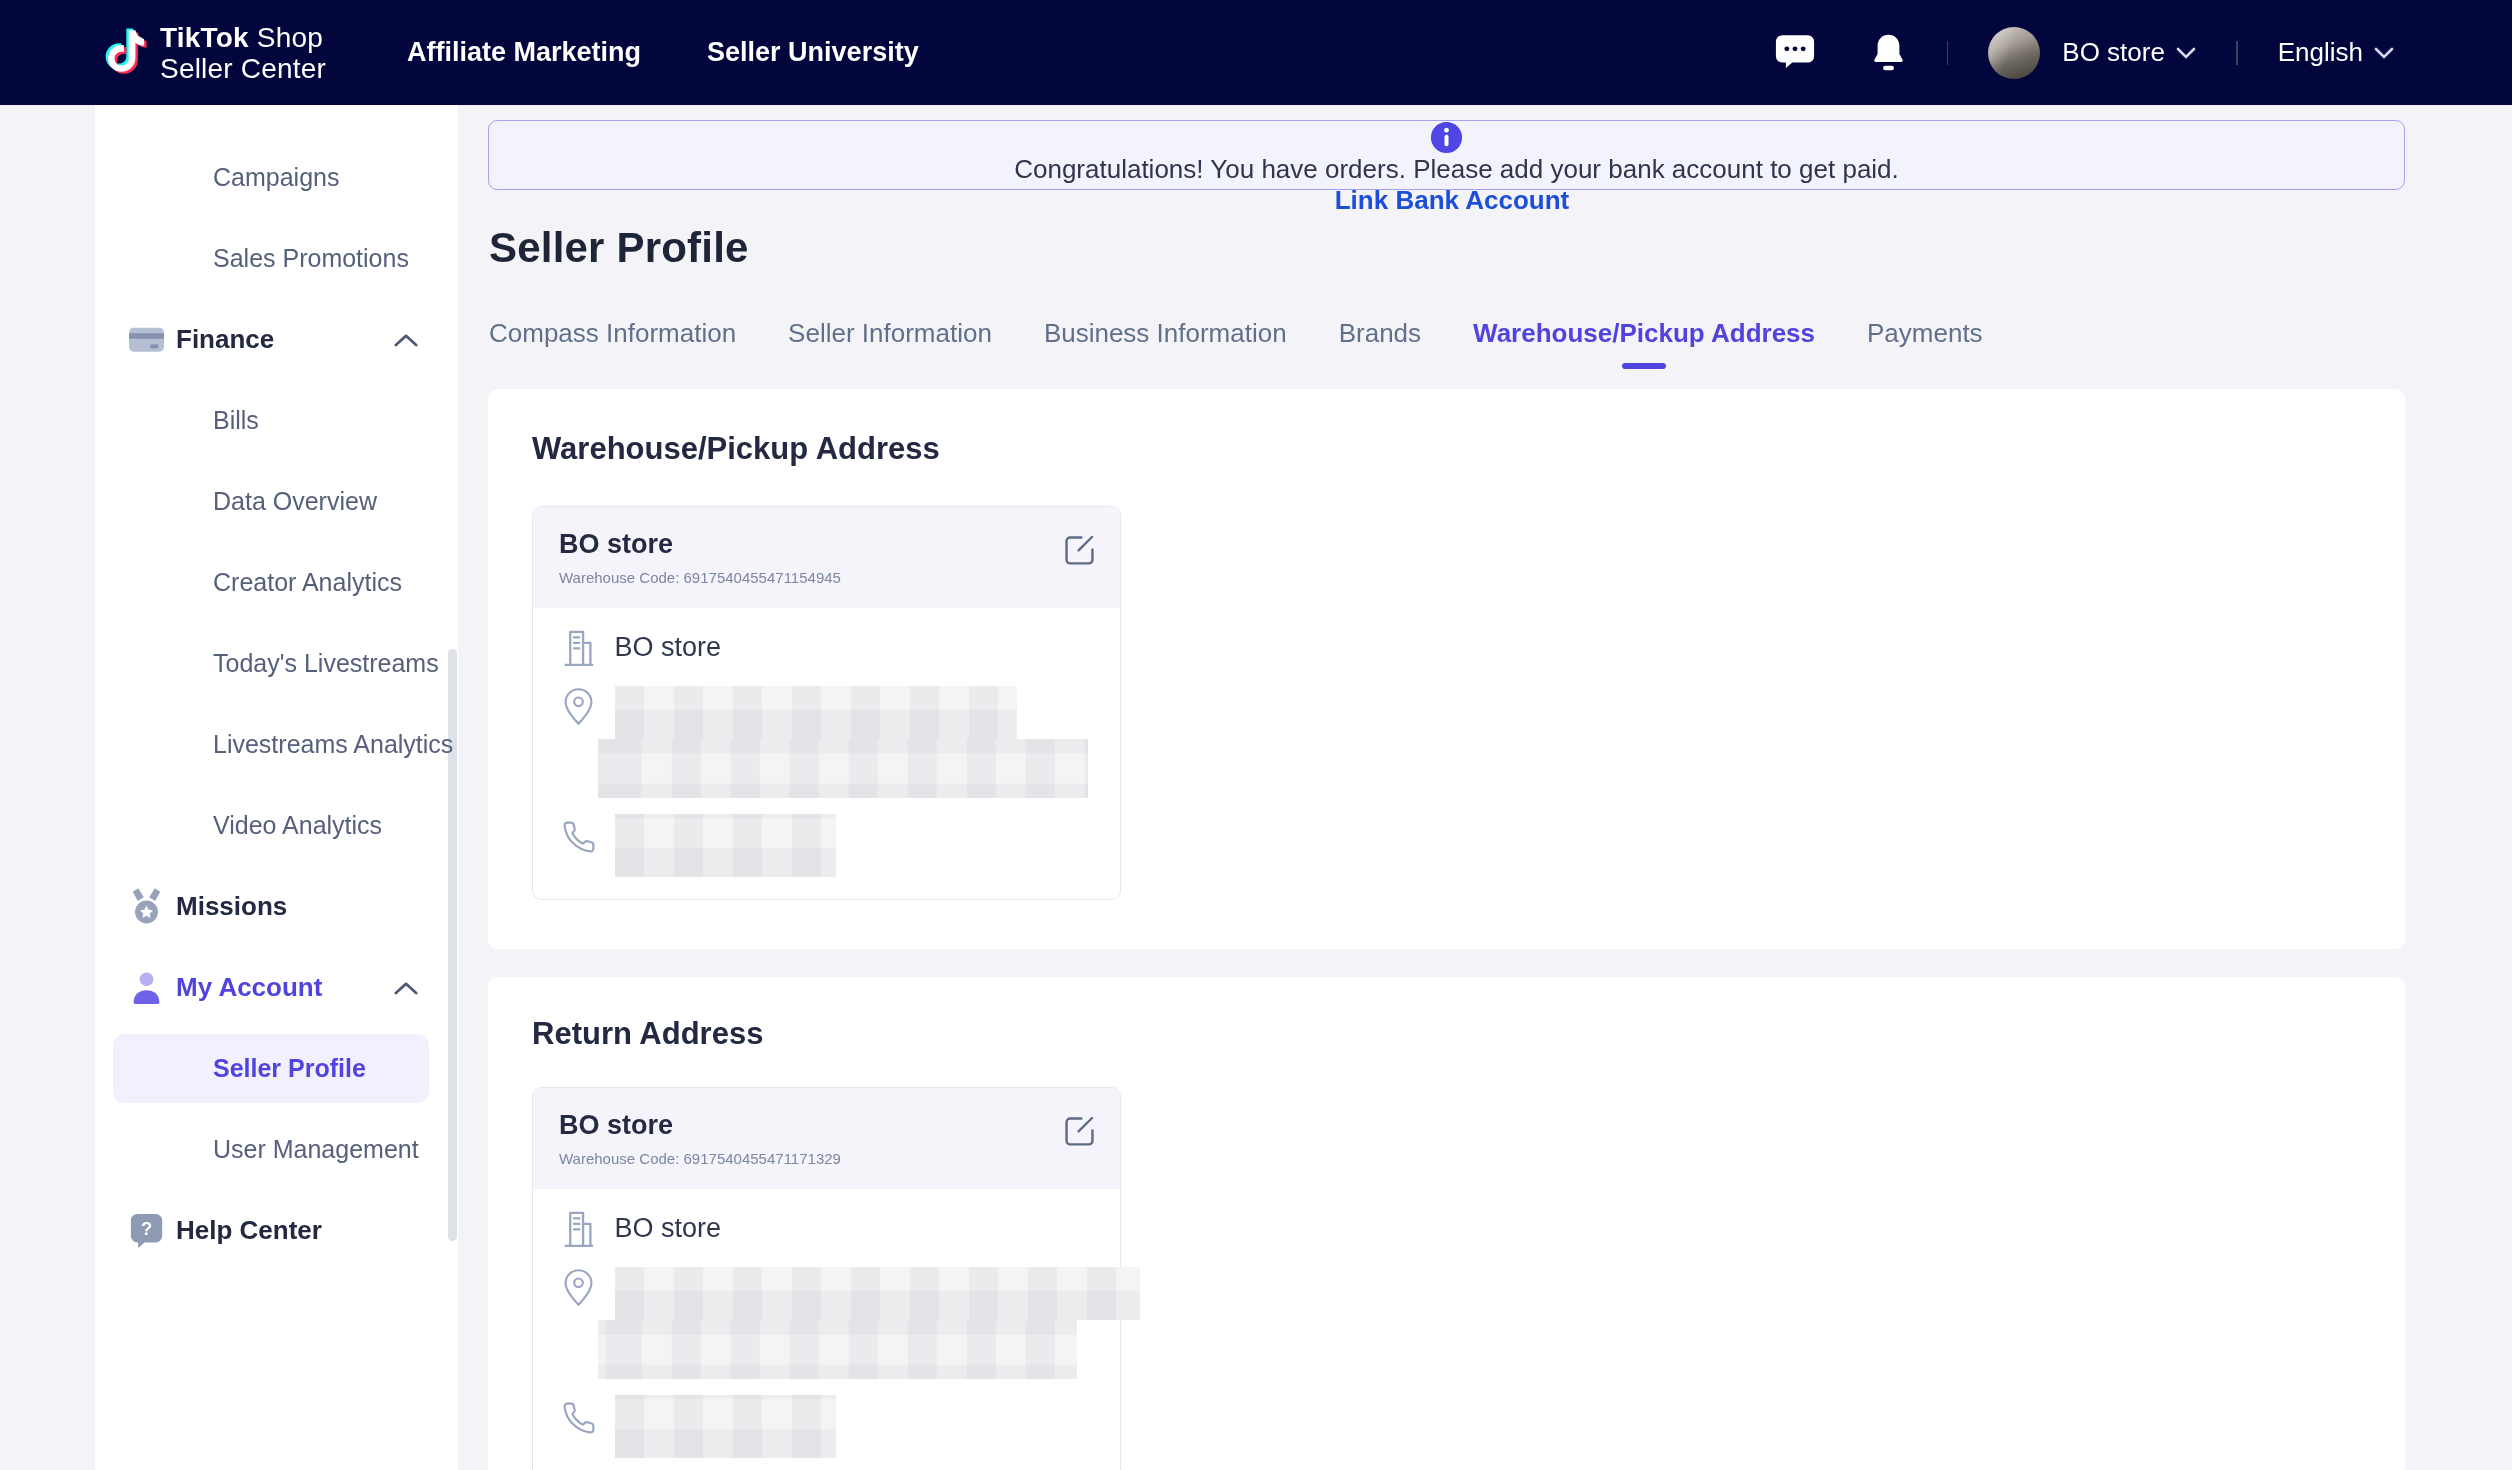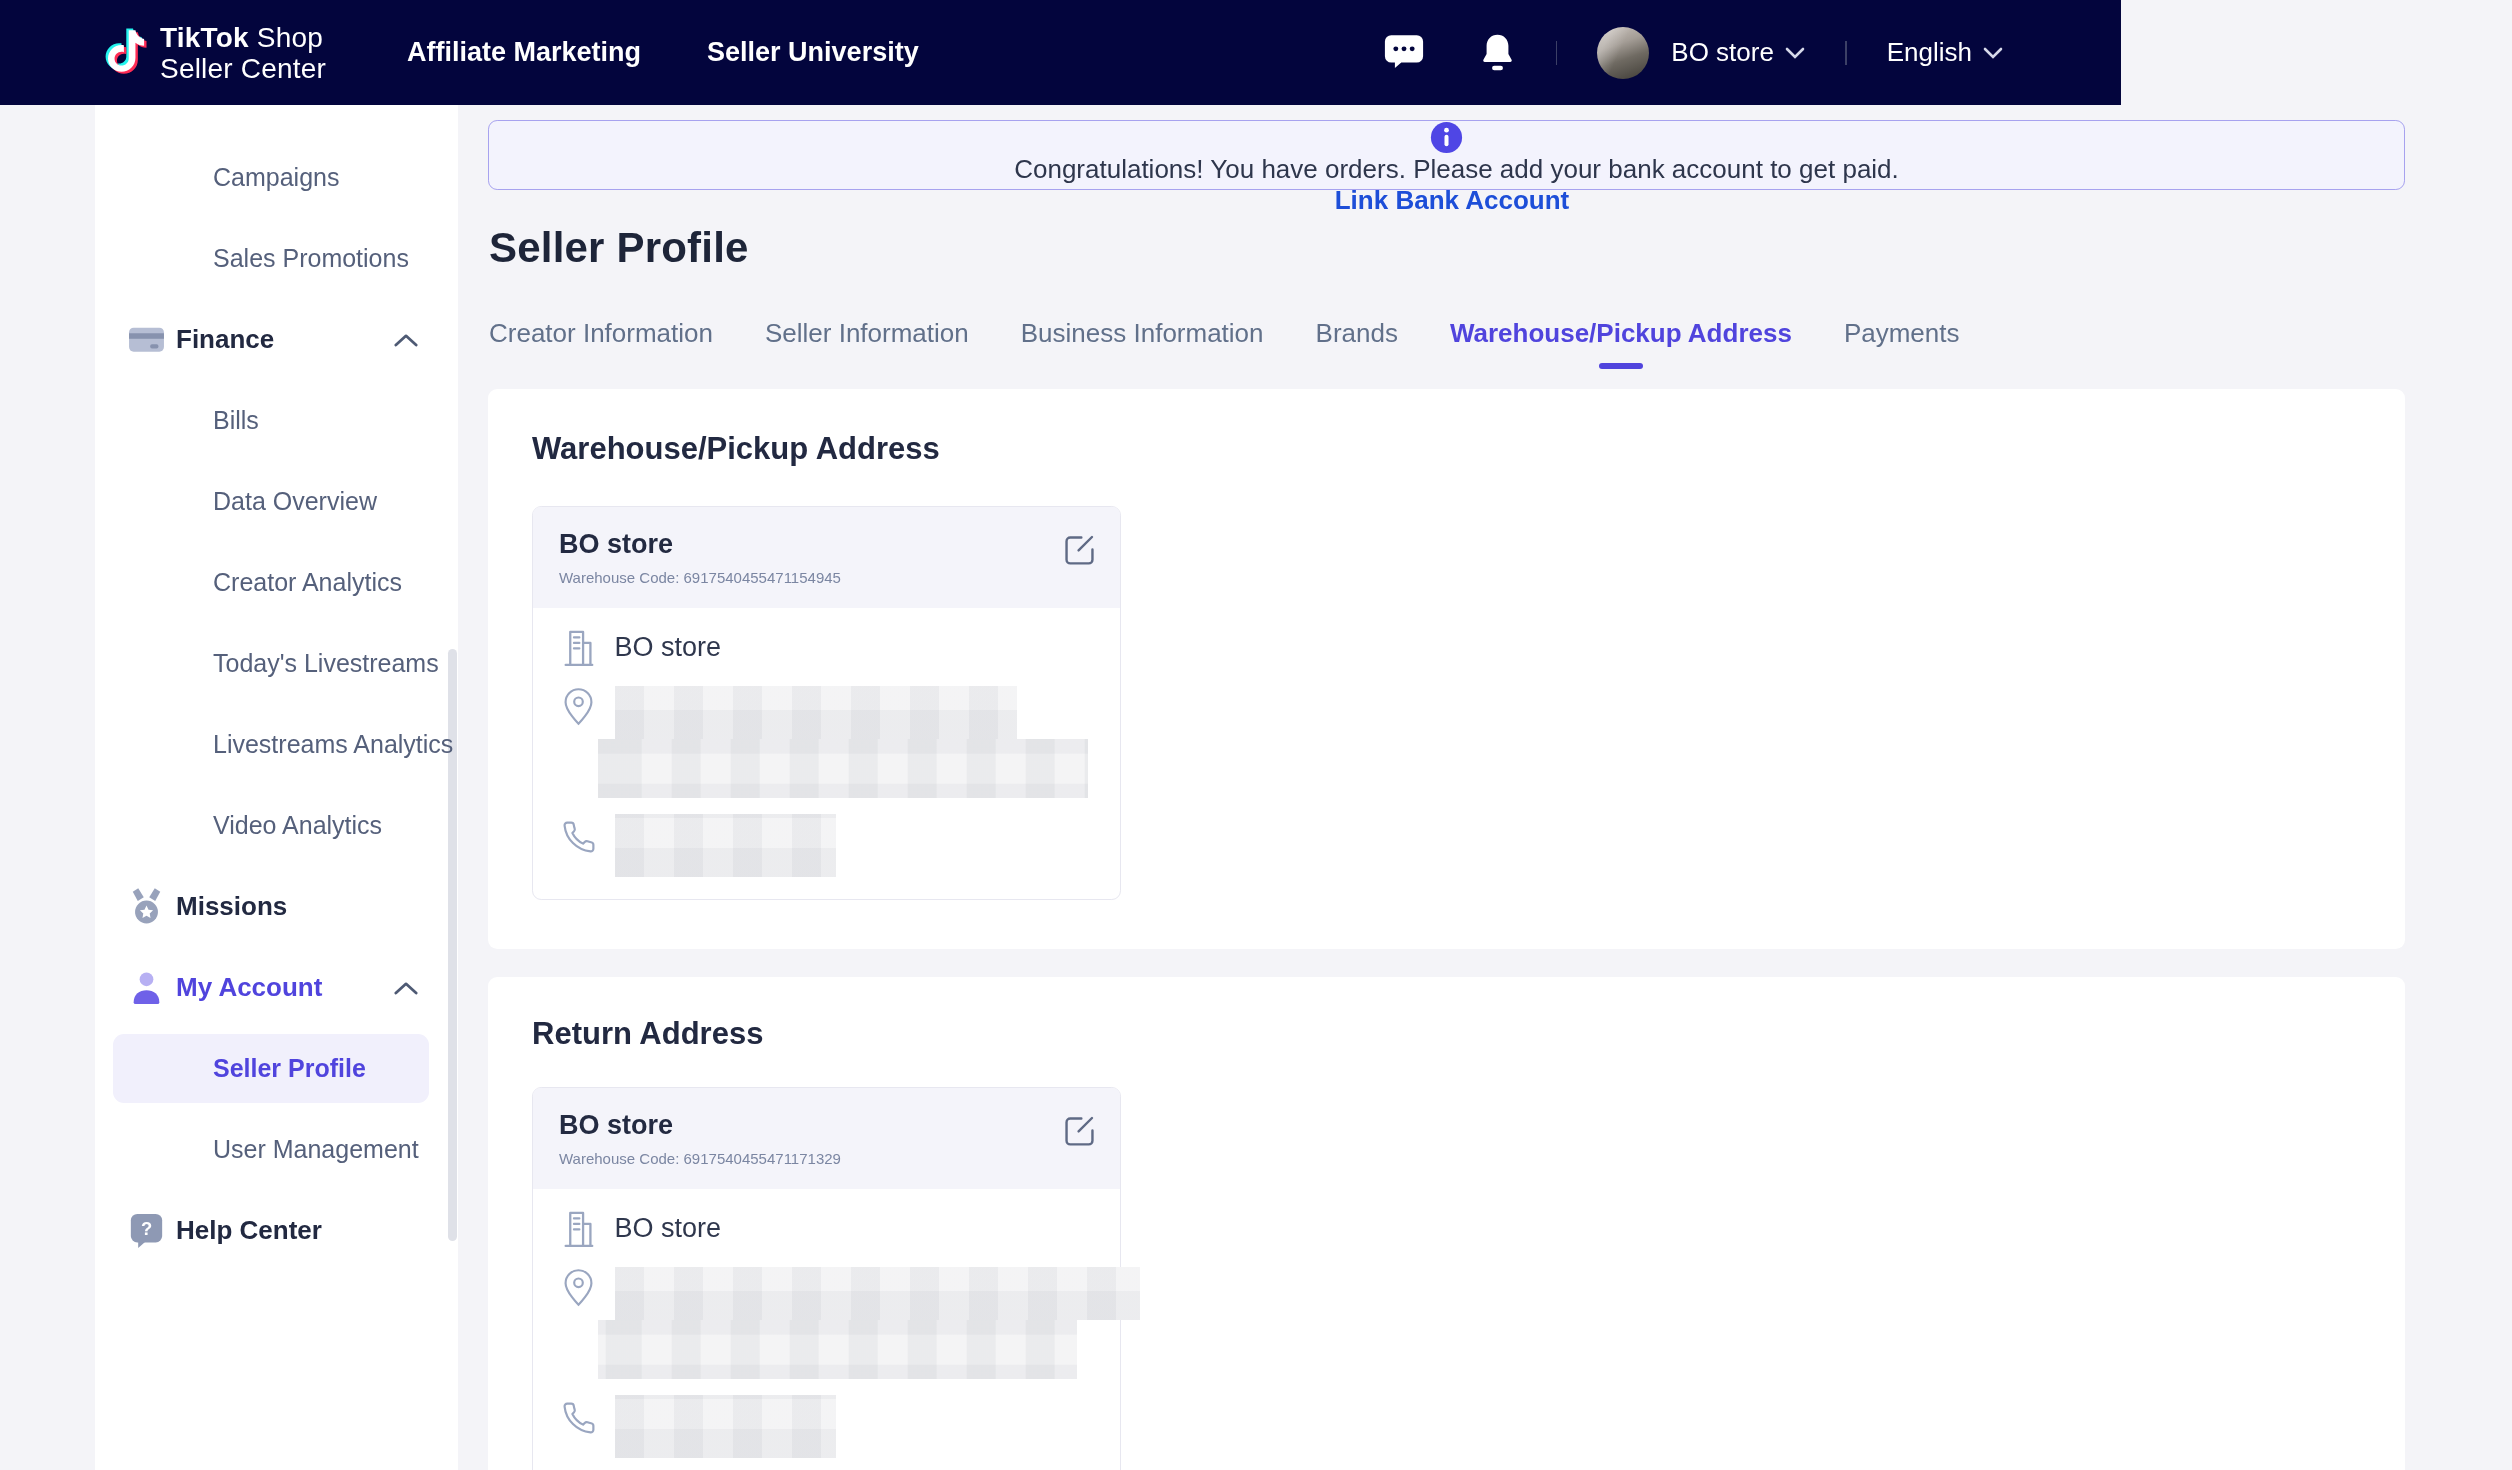--- a/index.html
+++ b/index.html
@@ -4,21 +4,21 @@
 <style>
   * { margin:0; padding:0; box-sizing:border-box; }
   html,body { width:2512px; height:1471px; }
   body {
     position:relative; overflow:hidden;
     background:#f4f4f8;
     font-family:"Liberation Sans", sans-serif;
     color:#2f374d;
   }
   
-  .navbar { position:absolute; top:0; left:0; width:2121px; height:105px; background:#03053d; display:flex; align-items:center; z-index:5; }
+  .navbar { position:absolute; top:0; left:0; width:2512px; height:105px; background:#03053d; display:flex; align-items:center; z-index:5; }
   .logo { display:flex; align-items:center; margin-left:95px; }
   .logo-note { width:52px; height:59px; margin-right:13px; }
   .logo-text { color:#ffffff; font-size:28px; line-height:31px; letter-spacing:0.2px; }
   .logo-text .b { font-weight:700; }
   .nav-links { display:flex; gap:66px; margin-left:81px; }
   .nav-link { color:#ffffff; font-size:27px; font-weight:700; cursor:pointer; white-space:nowrap; }
   .nav-right { position:absolute; right:118px; top:0; height:105px; display:flex; align-items:center; }
   .icon-btn { display:flex; align-items:center; justify-content:center; cursor:pointer; }
   .nav-divider { width:1.8px; height:24px; background:#3c4066; margin:0 40px; }
   .avatar { width:52px; height:52px; border-radius:50%;
@@ -246,21 +246,21 @@
   <span class="banner-msg">Congratulations! You have orders. Please add your bank account to get paid.</span>
   <span class="banner-link">Link Bank Account</span>
   <svg class="banner-close" viewBox="0 0 30 30">
     <path d="M4 4l22 22M26 4L4 26" stroke="#565f76" stroke-width="2.8" stroke-linecap="round"></path>
   </svg>
 </div>
 
 <h1 class="page-title">Seller Profile</h1>
 
 <nav class="tabs">
-  <span class="tab">Creator Information</span>
+  <span class="tab">Compass Information</span>
   <span class="tab">Seller Information</span>
   <span class="tab">Business Information</span>
   <span class="tab">Brands</span>
   <span class="tab active">Warehouse/Pickup Address</span>
   <span class="tab">Payments</span>
 </nav>
 
 <section class="panel panel-1">
   <h2 class="section-heading">Warehouse/Pickup Address</h2>
 

